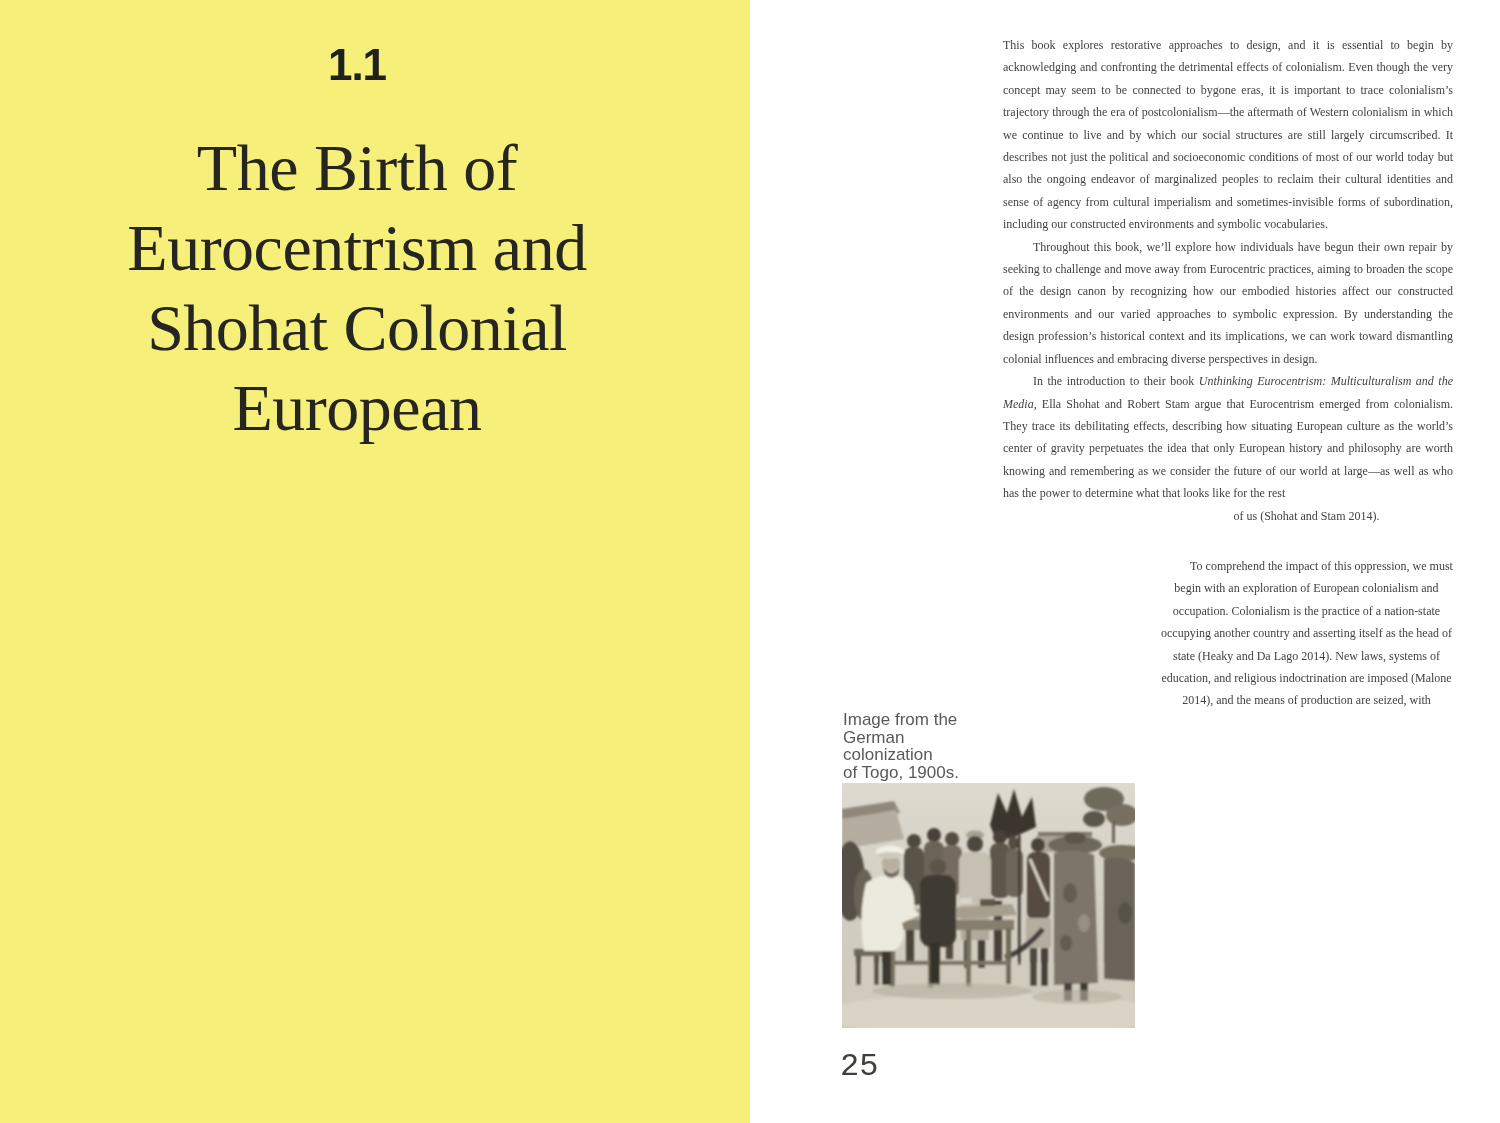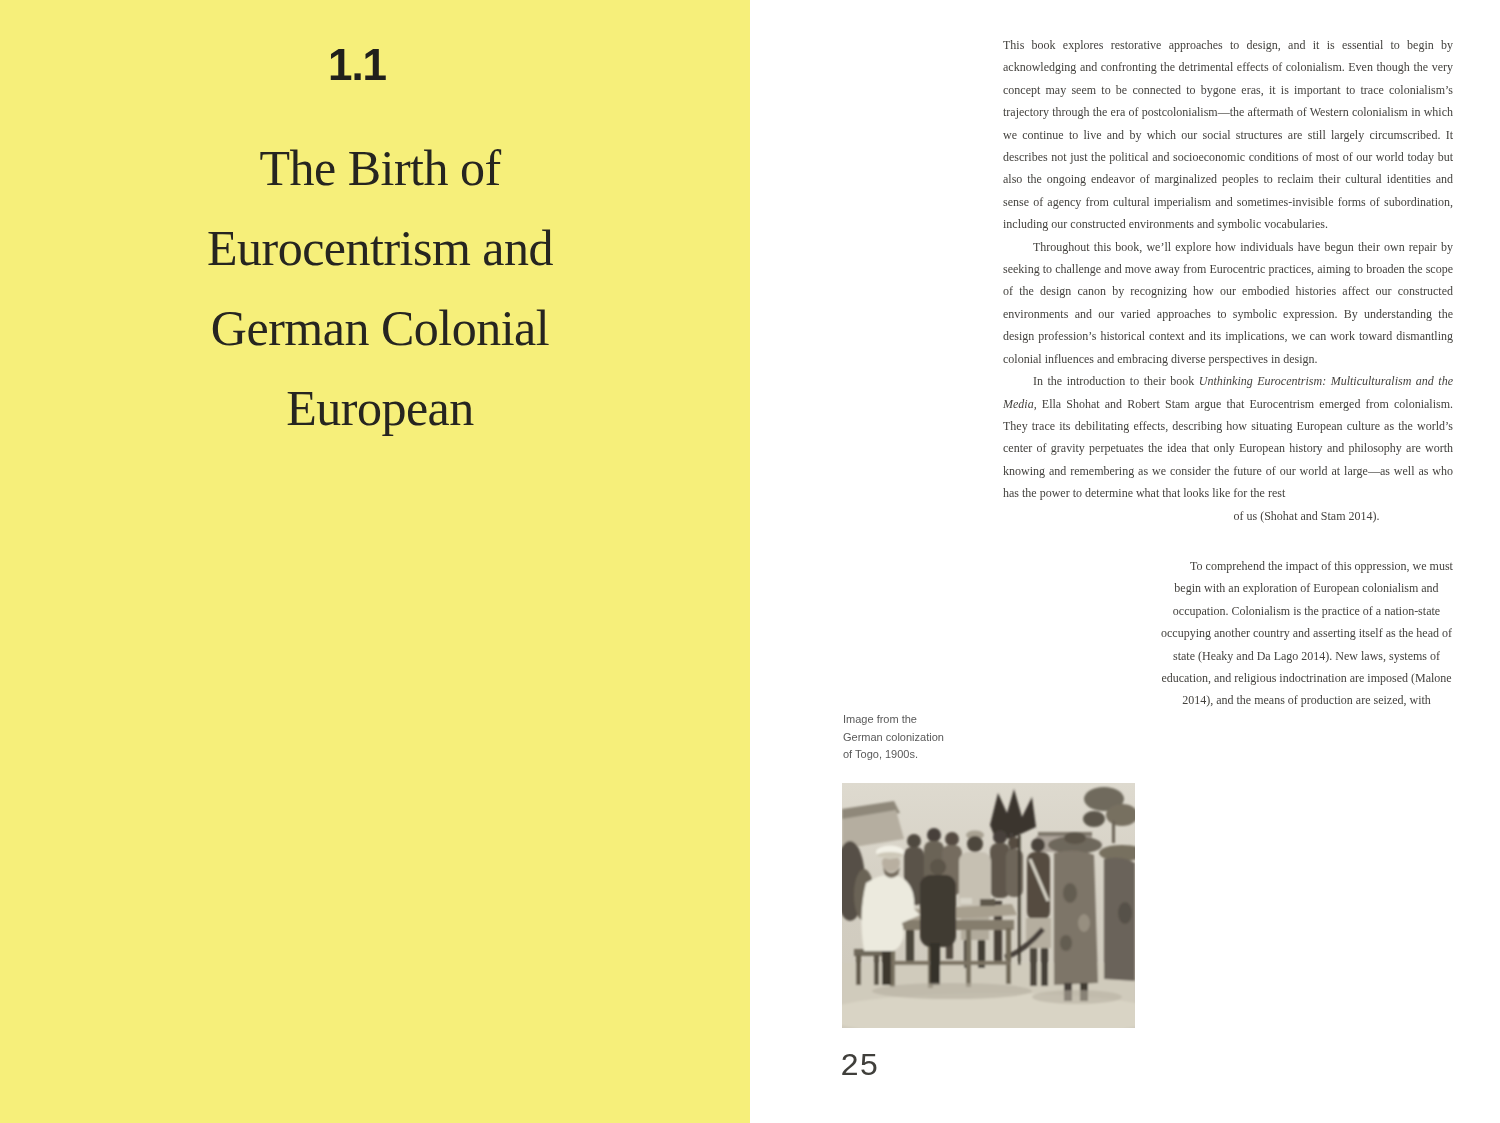--- a/index.html
+++ b/index.html
@@ -9,59 +9,59 @@
   
   .left-page{position:absolute;left:0;top:0;width:750px;height:1123px;background:#f6ef7a;}
   .section-number{
     position:absolute;top:40px;left:0;width:714px;text-align:center;
     font-family:"Liberation Sans",sans-serif;font-size:44px;font-weight:600;
     letter-spacing:-1px;color:#20201c;
   }
   .chapter-title{
     position:absolute;top:128px;left:0;width:714px;text-align:center;
     font-family:"Liberation Serif",serif;font-weight:400;
-    font-size:50px;line-height:80px;letter-spacing:-0.5px;color:#262520;margin-left:23px;
+    font-size:66px;line-height:80px;letter-spacing:-0.5px;color:#262520;
   }
 
   
   .right-page{position:absolute;left:750px;top:0;width:750px;height:1123px;background:#ffffff;}
   .body-text{
     position:absolute;left:253px;top:34px;width:450px;
     font-size:12px;line-height:22.4px;color:#44423e;text-align:justify;
   }
   .body-text p{margin:0;}
   .body-text p.indent{text-indent:30px;}
   .wrap-block{margin-left:157px;text-align:center;}
   .wrap-block p{margin:0;}
   .wrap-block p.indent{text-indent:30px;margin-top:28px;}
   em{font-style:italic;}
 
   .photo-caption{
     position:absolute;left:93px;top:711px;width:140px;
-    font-family:"Liberation Sans",sans-serif;font-size:11px;line-height:17.5px;
+    font-family:"Liberation Sans",sans-serif;font-size:17px;line-height:17.5px;
     color:#595959;white-space:pre-line;
   }
   .photo-frame{position:absolute;left:92px;top:783px;width:293px;height:245px;overflow:hidden;}
   .photo-frame svg{display:block;}
   .page-number{
     position:absolute;left:90px;top:1048px;
     font-family:Liberation Mono, monospace;font-size:32px;color:#403f3b;
   }
 </style>
 </head>
 <body>
 
 <div class="spread">
 
   <div class="left-page">
     <div class="section-number">1.1</div>
     <div class="chapter-title">
         <div>The Birth of</div>
         <div>Eurocentrism and</div>
-        <div>German Colonial</div>
+        <div>Shohat Colonial</div>
         <div>European</div>
       </div>
   </div>
 
   <div class="right-page">
 
     <div class="body-text">
       <div>
           <p class=""><span>This book explores restorative approaches to design, and it is essential to begin by acknowledging and confronting the detrimental effects of colonialism. Even though the very concept may seem to be connected to bygone eras, it is important to trace colonialism’s trajectory through the era of postcolonialism—the aftermath of Western colonialism in which we continue to live and by which our social structures are still largely circumscribed. It describes not just the political and socioeconomic conditions of most of our world today but also the ongoing endeavor of marginalized peoples to reclaim their cultural identities and sense of agency from cultural imperialism and sometimes-invisible forms of subordination, including our constructed environments and symbolic vocabularies.</span></p>
           <p class="indent"><span>Throughout this book, we’ll explore how individuals have begun their own repair by seeking to challenge and move away from Eurocentric practices, aiming to broaden the scope of the design canon by recognizing how our embodied histories affect our constructed environments and our varied approaches to symbolic expression. By understanding the design profession’s historical context and its implications, we can work toward dismantling colonial influences and embracing diverse perspectives in design.</span></p>

